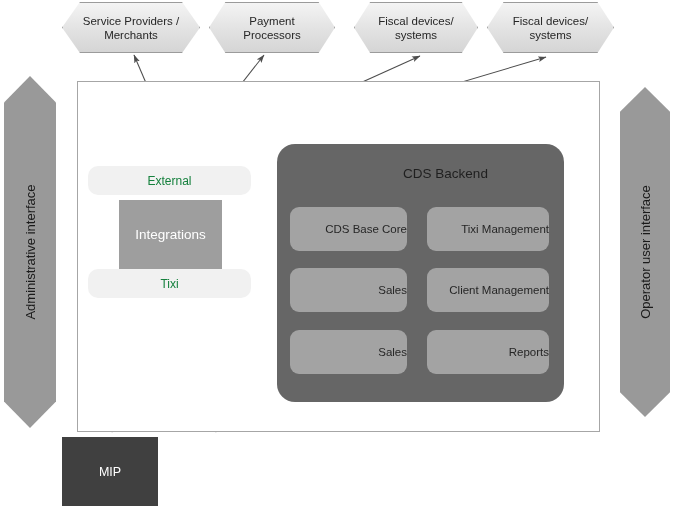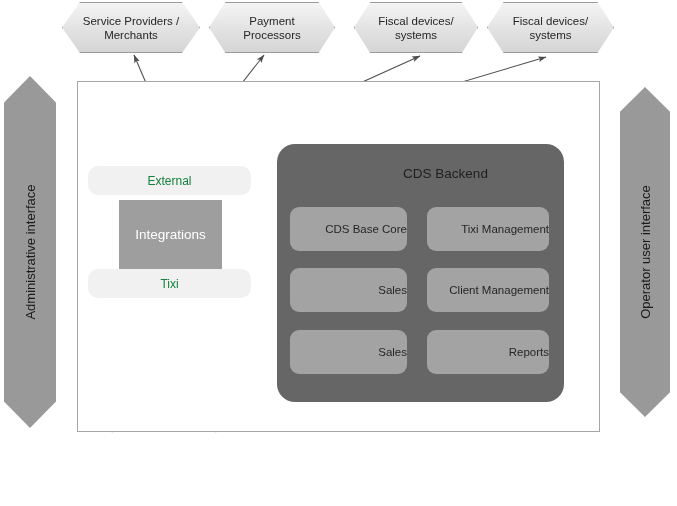--- a/index.html
+++ b/index.html
@@ -237,15 +237,18 @@
       <span>Client Management</span>
     </div>
     <div class="module col-l row-3">
       <span>Sales</span>
     </div>
     <div class="module col-r row-3">
       <span>Reports</span>
     </div>
   </div>
 
+  <div class="dark-box" style="left:62px; top:437px; width:96px; height:69px;">
+    <span>MIP</span>
+  </div>
 
 
 </div>
 
 </body></html>

